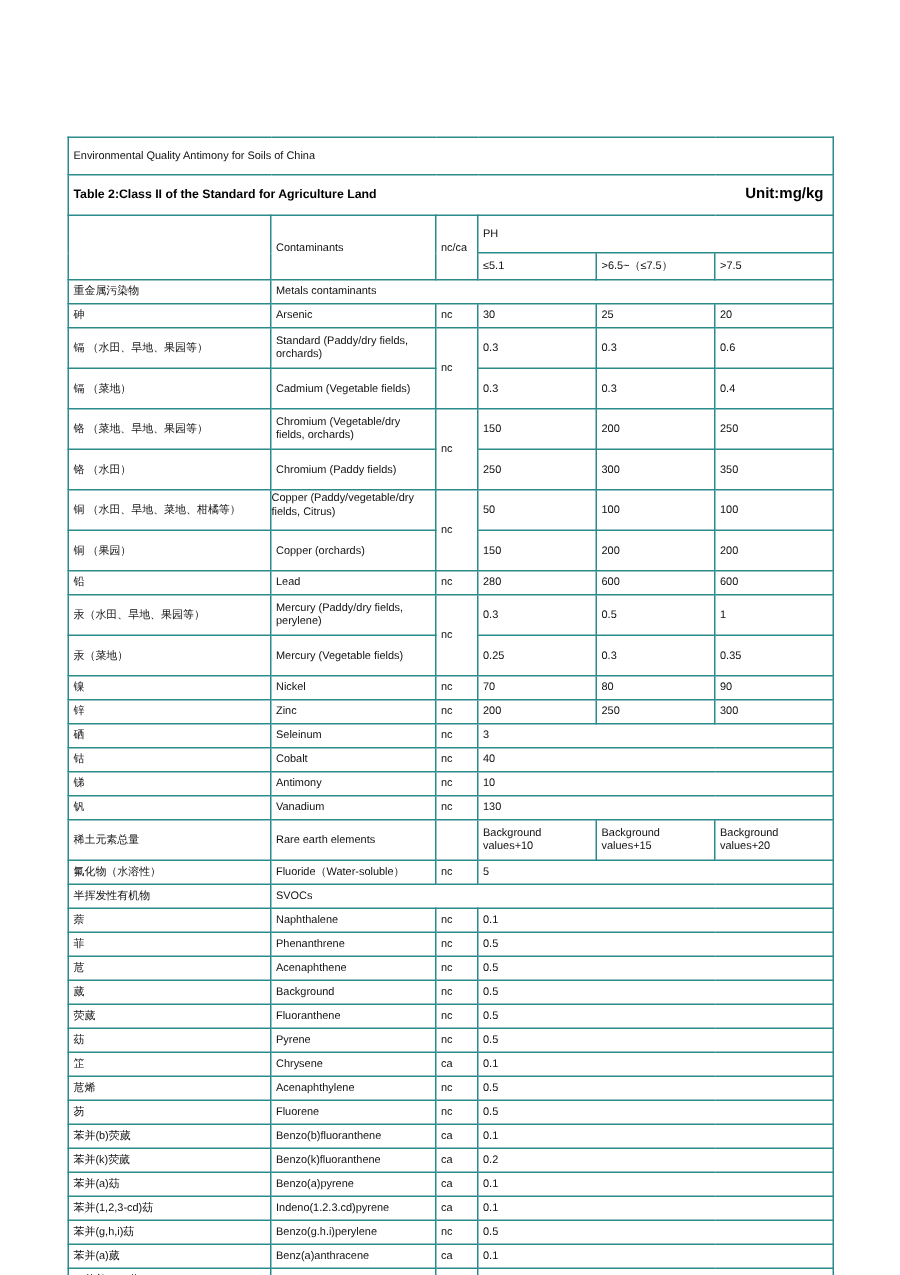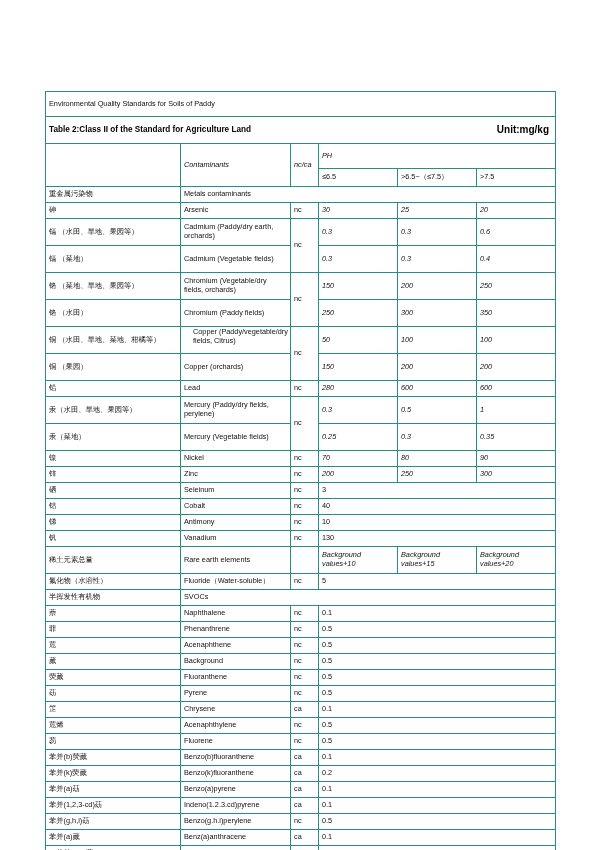--- a/index.html
+++ b/index.html
@@ -105,49 +105,49 @@
     text-align: center;
     font-size: 8px;
   }
   .hd-left {
     font-weight: bold;
     text-align: left;
     font-size: 7.6px;
   }
   .hdr-blank { background: #fff; }
 
-  tr.hrow1 td { height: 22px; font-style: italic; }
+  tr.hrow1 td { height: 22px; }
   tr.hrow2 td { height: 15px; }
 
   
   .section-row td {
     height: 13px;
     font-weight: bold;
   }
   .section-row td.cn { font-weight: normal; margin-top: 28px; }
 
   
   tr.drow td { height: 13px; }
   tr.drow-tall td { height: 24px; margin-left: 16px; }
 
   .cn {
     font-size: 7.3px;
   }
-  .num { text-align: left; font-style: italic; }
+  .num { text-align: left; }
   .num-center { text-align: center; }
   .ncca { text-align: left; font-size: 7.3px; }
   .dash-bottom { border-bottom: 1px dashed #7bbcbc; }
 
   
   .overflow-cell {
     position: relative;
   }
   .overflow-cell .ovf {
     position: absolute;
-    left: 12px;
+    left: 0;
     top: 1px;
     width: 108px;
     font-size: 7.3px;
     line-height: 1.22;
     color: #111;
     pointer-events: none;
   }
 </style>
 </head>
 <body>
@@ -159,60 +159,60 @@
         <col class="c-cn">
           <col class="c-name">
           <col class="c-ncca">
         <col class="c-ph1">
           <col class="c-ph2">
           <col class="c-ph3">
       </colgroup>
       <tbody>
 
         <tr class="title-row">
-          <td colspan="6" class="title-main">Environmental Quality Standards for Soils of Paddy</td>
+          <td colspan="6" class="title-main">Environmental Quality Antimony for Soils of China</td>
         </tr>
         <tr class="subtitle-row">
           <td colspan="6">
             <div class="subtitle-inner">
               <span class="subtitle-left">Table 2:Class II of the Standard for  Agriculture Land</span>
               <span class="subtitle-right">Unit:mg/kg</span>
             </div>
           </td>
         </tr>
 
         <tr class="hrow1">
           <td rowspan="2" class="hdr-blank"></td>
           <td rowspan="2" class="hd">Contaminants</td>
           <td rowspan="2" class="hd">nc/ca</td>
           <td colspan="3" class="hd">PH</td>
         </tr>
         <tr class="hrow2">
-          <td class="hd-left">≤6.5</td>
+          <td class="hd-left">≤5.1</td>
           <td class="hd-left">&gt;6.5~（≤7.5）</td>
           <td class="hd-left">&gt;7.5</td>
         </tr>
 
         <tr class="section-row">
           <td class="cn">重金属污染物</td>
           <td colspan="5" class="hd-left">Metals contaminants</td>
         </tr>
 
         <tr class="drow">
           <td class="cn">砷</td>
           <td>Arsenic</td>
           <td class="ncca">nc</td>
           <td class="num">30</td>
           <td class="num">25</td>
           <td class="num">20</td>
         </tr>
 
         <tr class="drow-tall">
           <td class="cn">镉 （水田、旱地、果园等）</td>
-          <td>Cadmium (Paddy/dry earth, orchards)</td>
+          <td>Standard (Paddy/dry fields, orchards)</td>
           <td rowspan="2" class="ncca">nc</td>
           <td class="num dash-bottom">0.3</td>
           <td class="num dash-bottom">0.3</td>
           <td class="num dash-bottom">0.6</td>
         </tr>
         <tr class="drow-tall">
           <td class="cn">镉 （菜地）</td>
           <td>Cadmium (Vegetable fields)</td>
           <td class="num">0.3</td>
           <td class="num">0.3</td>

